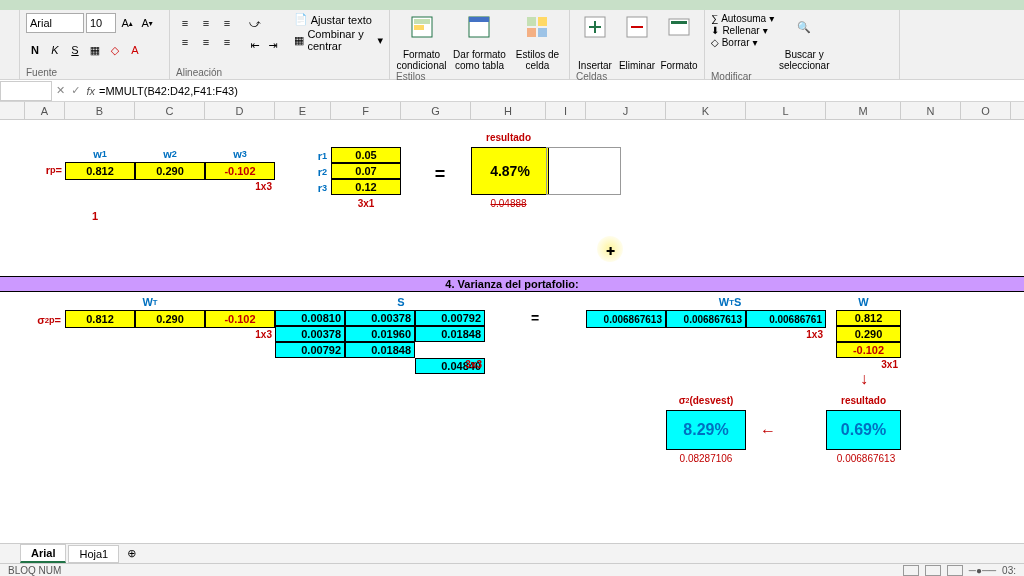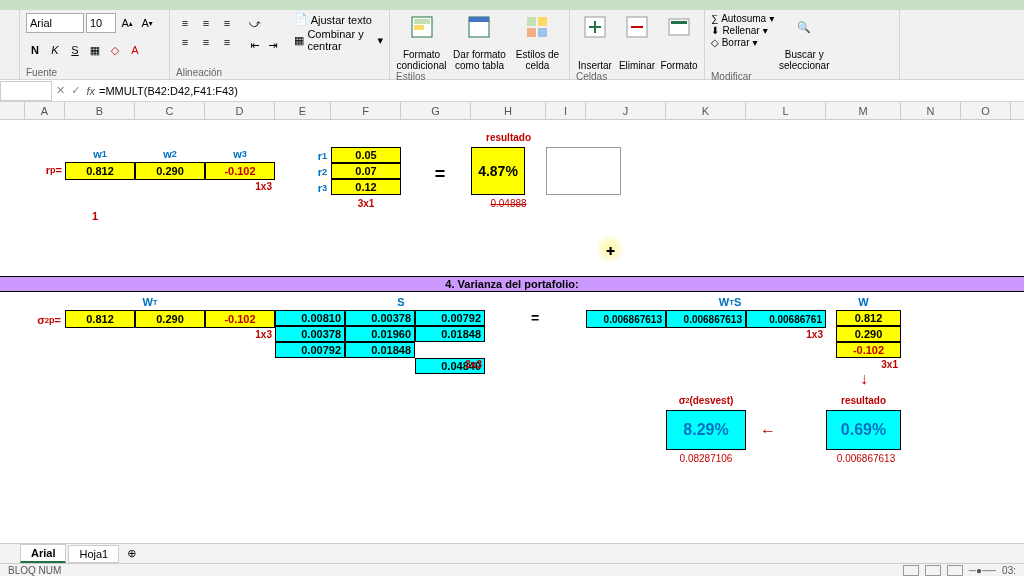--- a/index.html
+++ b/index.html
@@ -277,21 +277,21 @@
     <div class="cell bold blue-txt right" style="left:312px;top:46px;width:18px;">r<sub>2</sub></div>
     <div class="cell bold blue-txt right" style="left:312px;top:62px;width:18px;">r<sub>3</sub></div>
     <div class="cell yellow-fill bold center" style="left:331px;top:27px;width:70px;height:16px;">0.05</div>
     <div class="cell yellow-fill bold center" style="left:331px;top:43px;width:70px;height:16px;">0.07</div>
     <div class="cell yellow-fill bold center" style="left:331px;top:59px;width:70px;height:16px;">0.12</div>
     <div class="cell bold red-txt center" style="left:331px;top:78px;width:70px;font-size:10px;">3x1</div>
 
     <div class="cell bold center" style="left:415px;top:44px;width:50px;font-size:18px;">=</div>
 
     <div class="cell bold red-txt center" style="left:471px;top:12px;width:75px;font-size:10px;">resultado</div>
-    <div class="cell yellow-fill bold center" style="left:471px;top:27px;width:54px;height:48px;font-size:14px;">4.87%</div>
+    <div class="cell yellow-fill bold center" style="left:471px;top:27px;width:78px;height:48px;font-size:14px;">4.87%</div>
     <div class="sel-box" style="left:546px;top:27px;width:75px;height:48px;"></div>
     <div class="cell red-txt center" style="left:471px;top:78px;width:75px;font-size:10px;text-decoration:line-through;">0.04888</div>
 
     <div class="highlight-spot" style="left:597px;top:116px;">
       <div style="position:absolute;left:9px;top:9px;font-size:11px;">✚</div>
     </div>
 
     <div class="cell purple-fill bold center" style="left:0;top:156px;width:1024px;height:16px;border-left:none;border-right:none;">4. Varianza del portafolio:</div>
 
     <div class="cell bold blue-txt center" style="left:100px;top:176px;width:100px;">W<sup>T</sup></div>

